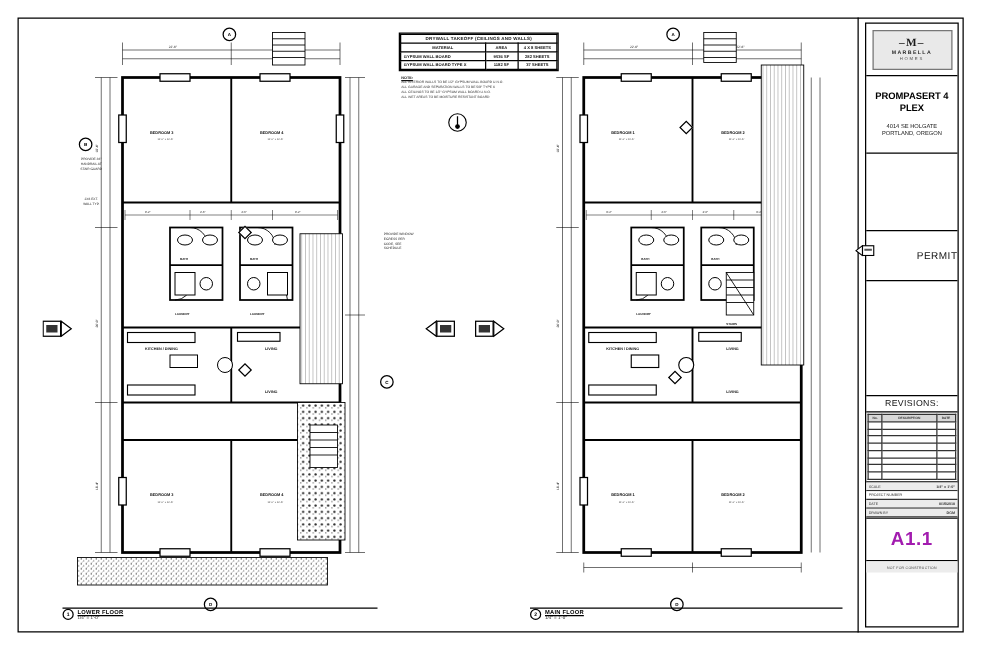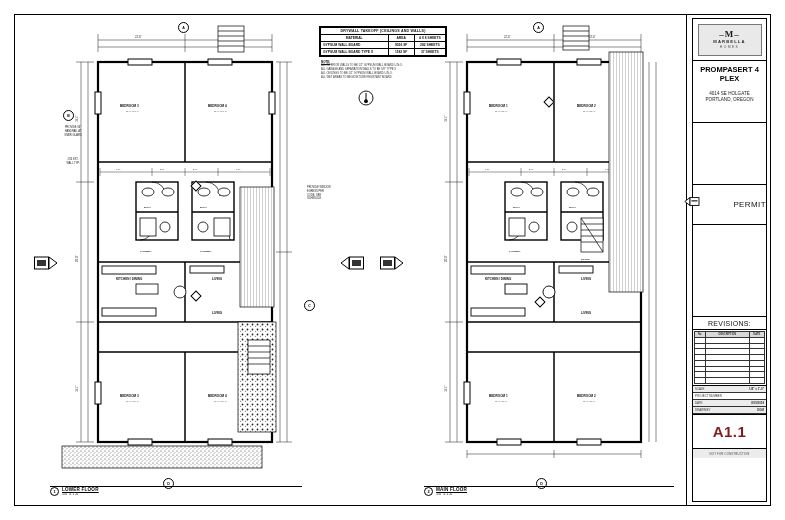--- a/index.html
+++ b/index.html
@@ -54,21 +54,21 @@
     align-items: center; justify-content: center;
     line-height: 1;
   }
   .logo-m { font-size: 9px; font-weight: bold; letter-spacing: 1px; color: #1a1a1a; font-family: "Liberation Serif", serif; }
   .logo-name { font-size: 4.2px; font-weight: bold; letter-spacing: 1.1px; color: #2a2a2a; margin-top: 1.5px; }
   .logo-sub { font-size: 3.4px; letter-spacing: 1.4px; color: #555; margin-top: 1px; }
 
   .tb-project {
     height: 62px;
     display: flex; flex-direction: column;
-    align-items: center; 
+    align-items: center; justify-content: center;
     text-align: center; padding: 4px 2px;
   }
   .proj-name { font-size: 7.5px; font-weight: bold; color: #000; line-height: 1.25; }
   .proj-addr { font-size: 4.6px; color: #222; line-height: 1.35; margin-top: 7px; }
 
   .tb-blank-a { height: 62px; }
 
   .tb-permit {
     height: 40px;
     display: flex; align-items: center; justify-content: flex-end;
@@ -113,21 +113,21 @@
   .tb-sheettitle {
     height: 52px;
     display: flex; align-items: center; justify-content: center;
   }
   .sheet-title { font-size: 8px; font-weight: bold; color: #000; letter-spacing: 0.2px; }
 
   .tb-sheetno {
     height: 34px;
     display: flex; align-items: center; justify-content: center;
   }
-  .sheet-no { font-size: 15px; font-weight: bold; color: #7f1d1d; letter-spacing: 0.5px; }
+  .sheet-no { font-size: 15px; font-weight: bold; color: #a21caf; letter-spacing: 0.5px; }
 
   .tb-footer {
     height: 9px;
     display: flex; align-items: center; justify-content: center;
     background: #ececec;
   }
   .footer-txt { font-size: 2.8px; color: #444; letter-spacing: 0.2px; }
 
   
   .takeoff {

